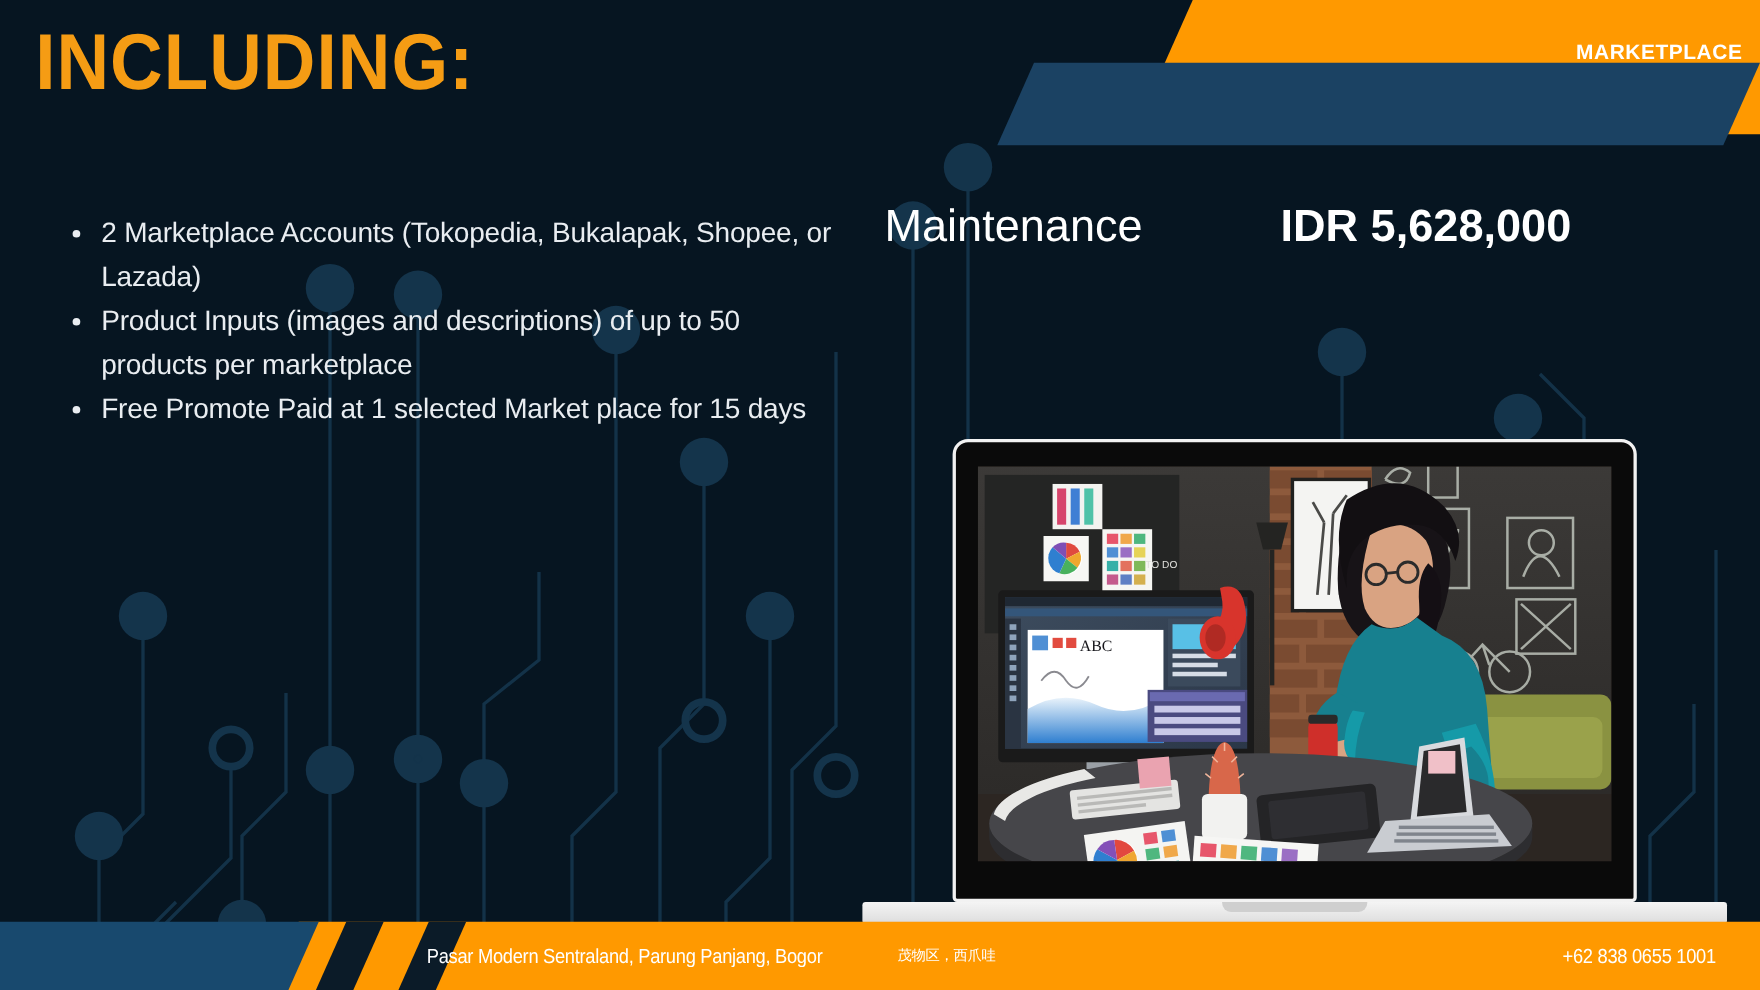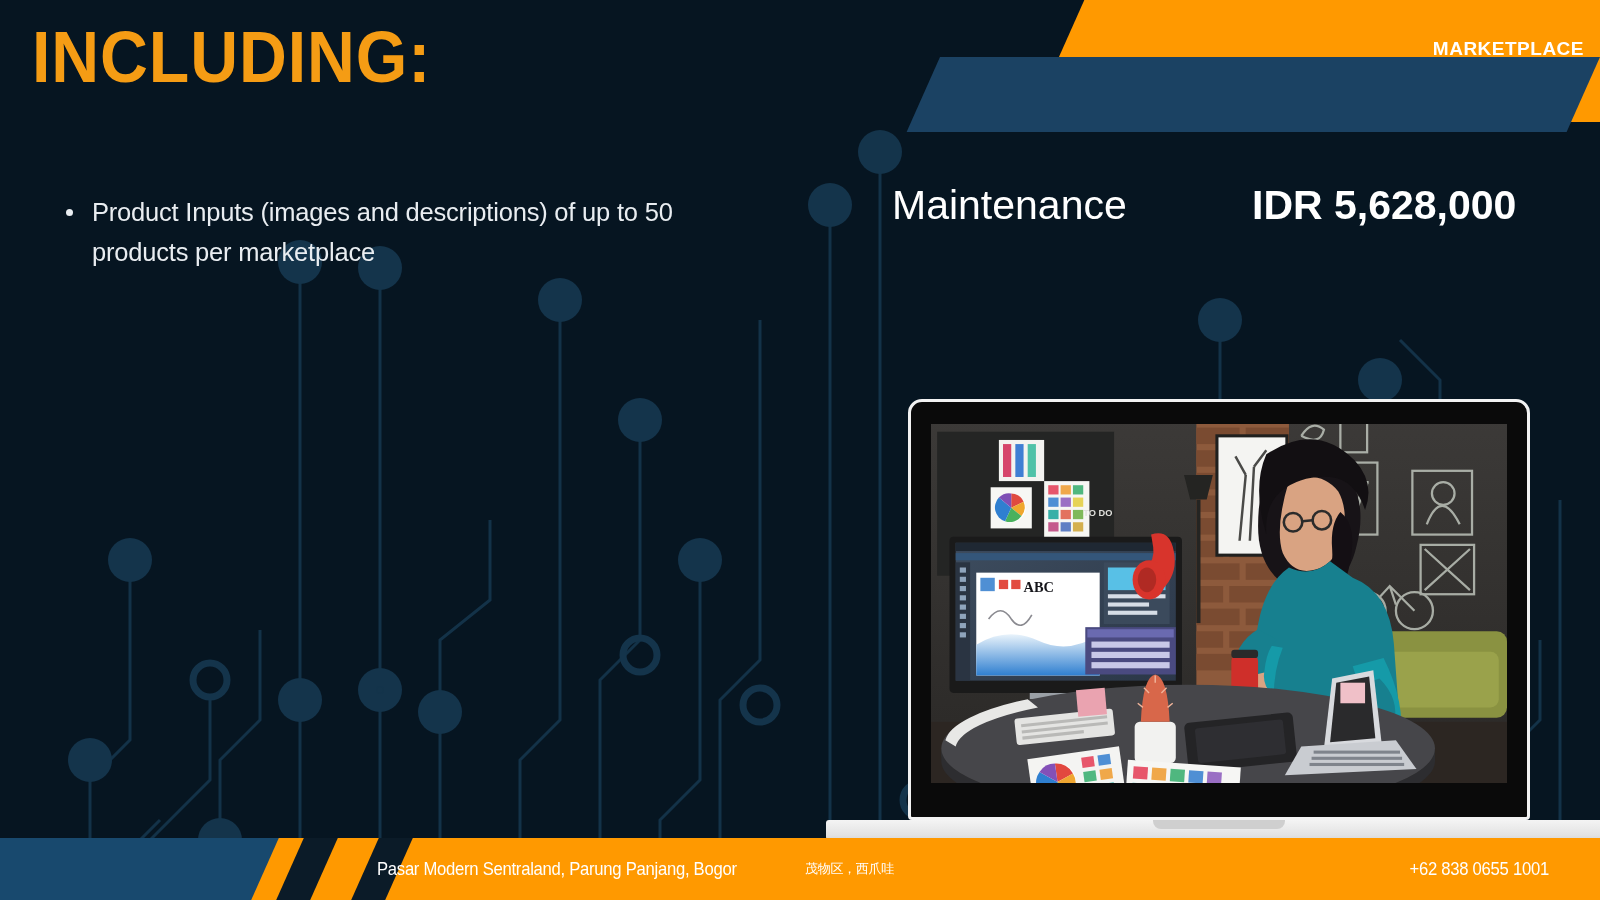--- a/index.html
+++ b/index.html
@@ -99,21 +99,21 @@
     position: absolute;
     left: 8px; top: 17px;
     width: 7px; height: 7px;
     border-radius: 50%;
     background: #E9EDF1;
   }
 
   
   .price-row {
     position: absolute;
-    top: 182px; left: 892px;
+    top: 182px; left: 804px;
     width: 700px;
     display: flex;
     align-items: flex-end;
   }
   .price-label {
     color: #FFFFFF;
     font-size: 41px;
     font-weight: 300;
     font-family: "Liberation Sans", sans-serif;
     letter-spacing: 0px;
@@ -123,23 +123,22 @@
     color: #FFFFFF;
     font-size: 41px;
     font-weight: bold;
     font-family: "Liberation Sans", sans-serif;
     letter-spacing: 0px;
   }
 
   
   .laptop {
     position: absolute;
-    top: 399px; left: 908px;
+    top: 399px; left: 866px;
     width: 622px;
-    font-weight: bold;
   }
   .laptop-screen {
     width: 622px; height: 421px;
     background: #0a0a0a;
     border-radius: 14px 14px 4px 4px;
     border: 3px solid #f2f2f2;
     padding: 22px 20px 34px 20px;
   }
   .laptop-photo {
     width: 100%; height: 100%;
@@ -159,21 +158,21 @@
     left: 50%; top: 0;
     transform: translateX(-50%);
     width: 132px; height: 9px;
     background: #cfcfcf;
     border-radius: 0 0 8px 8px;
   }
 
   
   .footer {
     position: absolute;
-    left: 5px; bottom: 0;
+    left: 16px; bottom: 0;
     width: 1556px; height: 62px; text-align: right;
   }
   .footer-blue {
     position: absolute;
     left: -40px; bottom: 0;
     width: 300px; height: 62px;
     background: #18496E;
     transform: skewX(-24deg);
   }
   .footer-orange {
@@ -285,21 +284,23 @@
   </svg>
 
   <div class="orange-band"></div>
   <div class="orange-band-label">MARKETPLACE</div>
 
   <div class="title-banner"></div>
 
   <div class="including-title">INCLUDING:</div>
 
   <ul class="feature-list">
+    <li>2 Marketplace Accounts (Tokopedia, Bukalapak, Shopee, or Lazada)</li>
     <li>Product Inputs (images and descriptions) of up to 50 products per marketplace</li>
+    <li>Free Promote Paid at 1 selected Market place for 15 days</li>
   </ul>
 
   <div class="price-row">
     <span class="price-label">Maintenance</span>
     <span class="price-value">IDR 5,628,000</span>
   </div>
 
   <div class="laptop">
     <div class="laptop-screen">
       <div class="laptop-photo">

